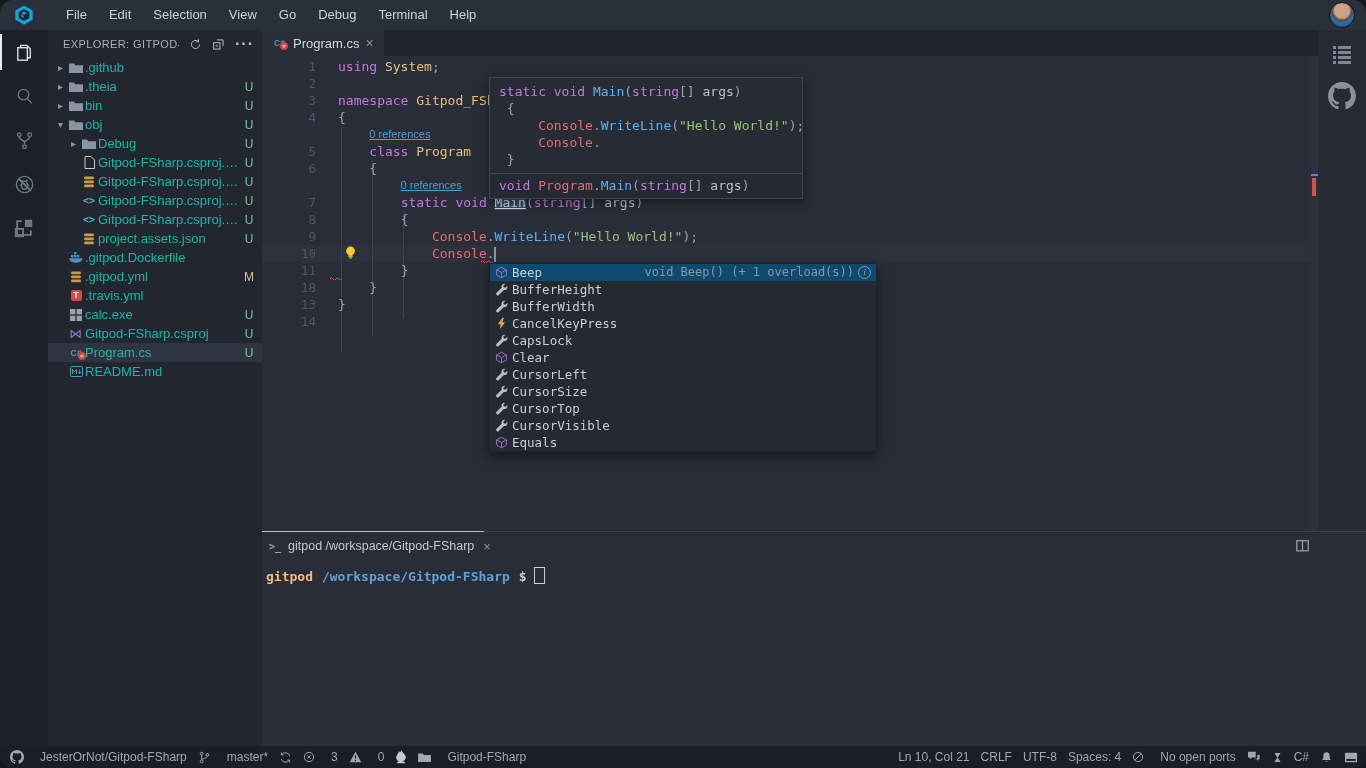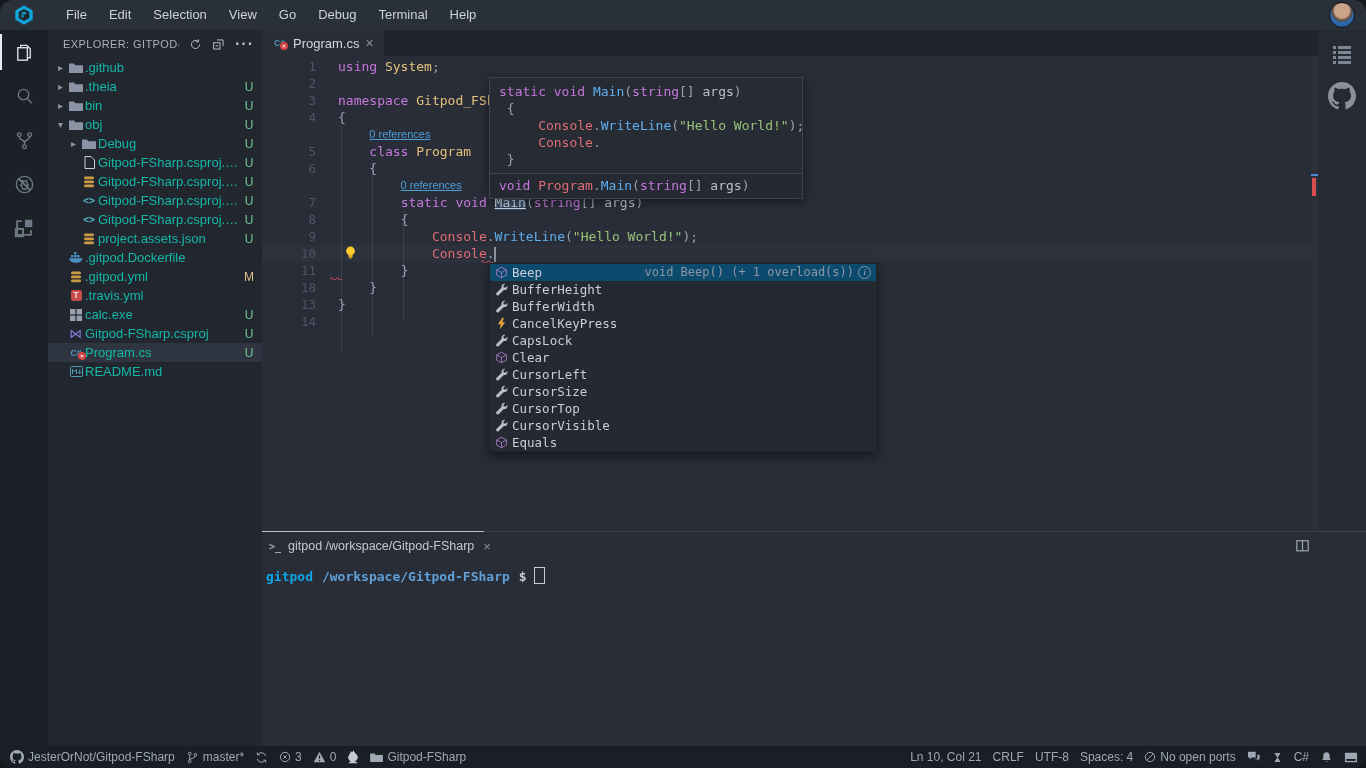--- a/index.html
+++ b/index.html
@@ -94,30 +94,30 @@
 
   
   #panel{left:262px;top:531px;width:1104px;height:215px;background:#282d37;border-top:1px solid #3a414c;box-sizing:border-box;}
   #term-underline{position:absolute;left:0;top:-1px;width:222px;height:1px;background:#b6bec9;}
   #term-tabs{height:28px;display:flex;align-items:center;padding-left:7px;}
   #term-icon{font:bold 10px "DejaVu Sans Mono",monospace;color:#9aa3af;margin-right:7px;}
   #term-title{font-size:12.5px;color:#c2c8d2;}
   #term-tabs .close-x{margin-left:9px;font-size:13px;}
   #split-icon{position:absolute;right:56px;top:7px;cursor:pointer;}
   #prompt{margin:7px 0 0 4px;font:bold 13px/18px "DejaVu Sans Mono",monospace;}
-  #p-user{color:#0ea5e9;} #p-path{color:#61a0d8;margin-left:9px;} #p-sym{color:#c8cdd5;margin-left:9px;}
+  #p-user{color:#fdba74;} #p-path{color:#61a0d8;margin-left:9px;} #p-sym{color:#c8cdd5;margin-left:9px;}
   #p-cursor{display:inline-block;width:9px;height:15px;border:1px solid #c8cdd5;vertical-align:-3px;margin-left:7px;}
 
   
   #statusbar{left:0;top:746px;width:1366px;height:22px;background:#1a1f26;display:flex;align-items:center;
              font-size:12px;color:#9fa8b4;}
   .sb-group{display:flex;align-items:center;}
   #sb-left{margin-left:10px;gap:11px;}
   #sb-right{margin-left:auto;margin-right:8px;gap:11px;}
-  .sb-item{display:flex;align-items:center;gap:4px;cursor:pointer;white-space:nowrap;}
+  .sb-item{display:flex;align-items:center;gap:16px;cursor:pointer;white-space:nowrap;}
   .sb-item svg{display:block;}
 </style>
 </head>
 <body>
 
 <div id="app">
 
   <div id="topbar" class="abs">
     <span id="logo">
       <svg width="22" height="22" viewBox="0 0 24 24">

